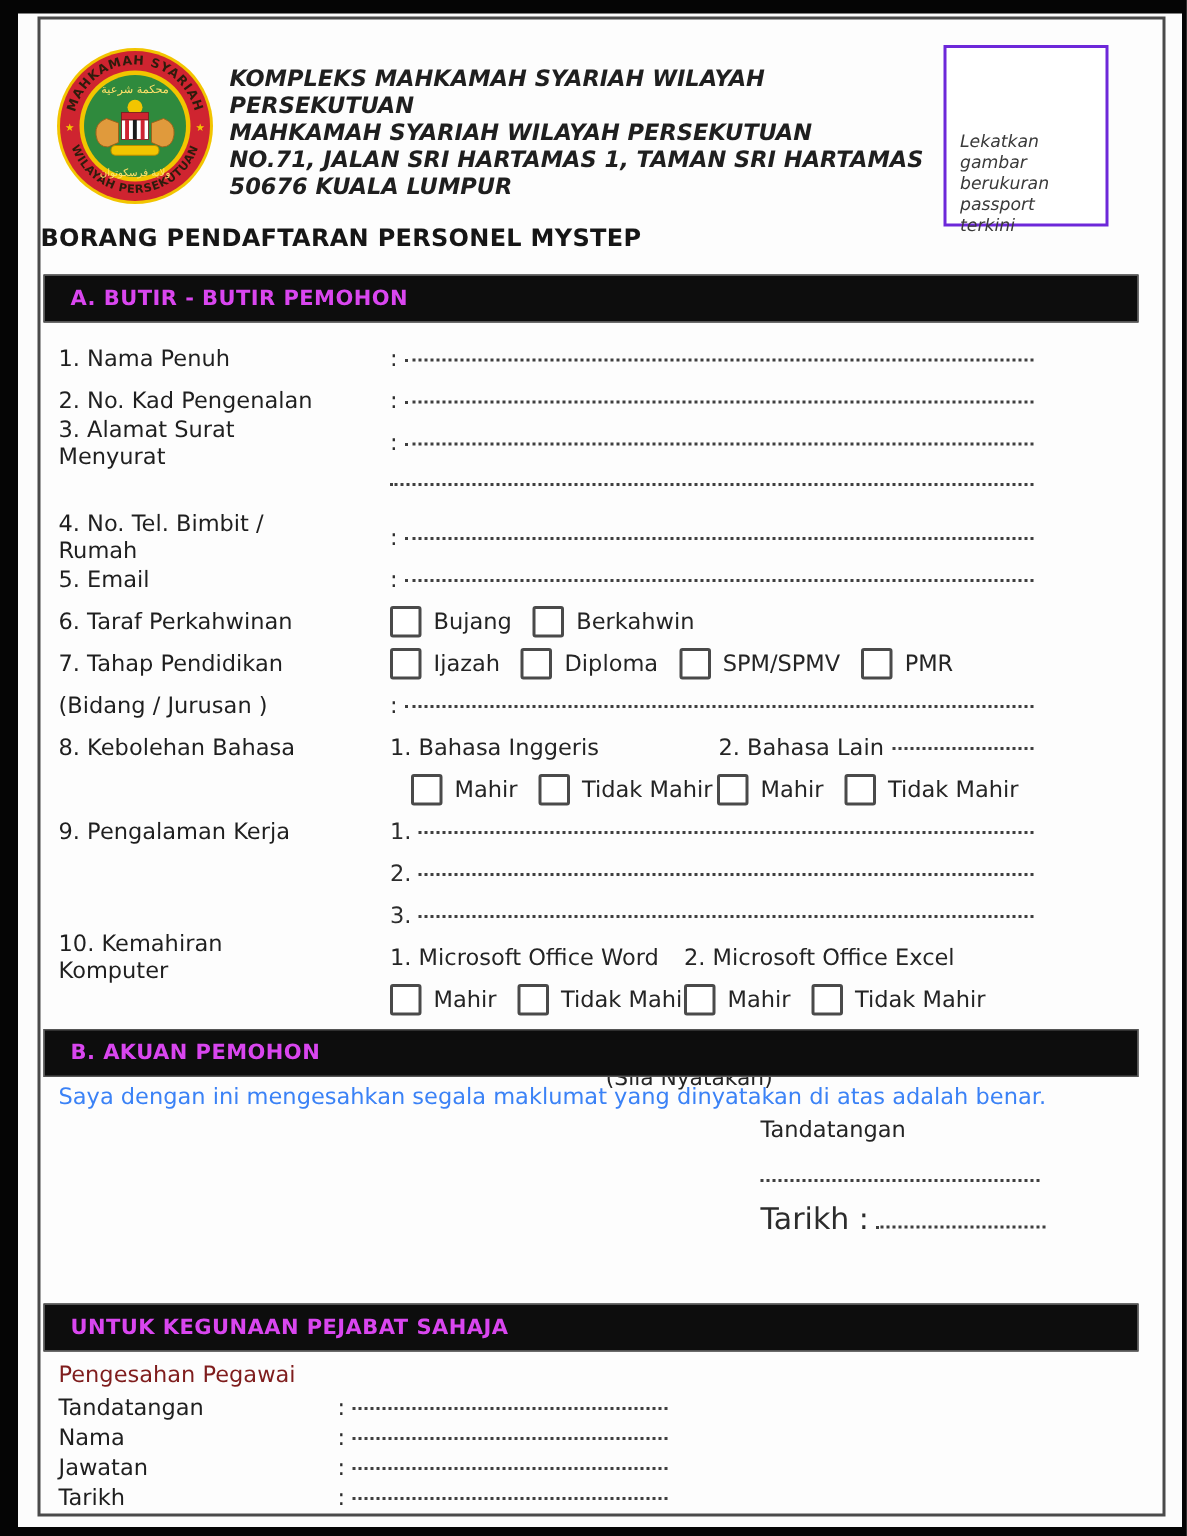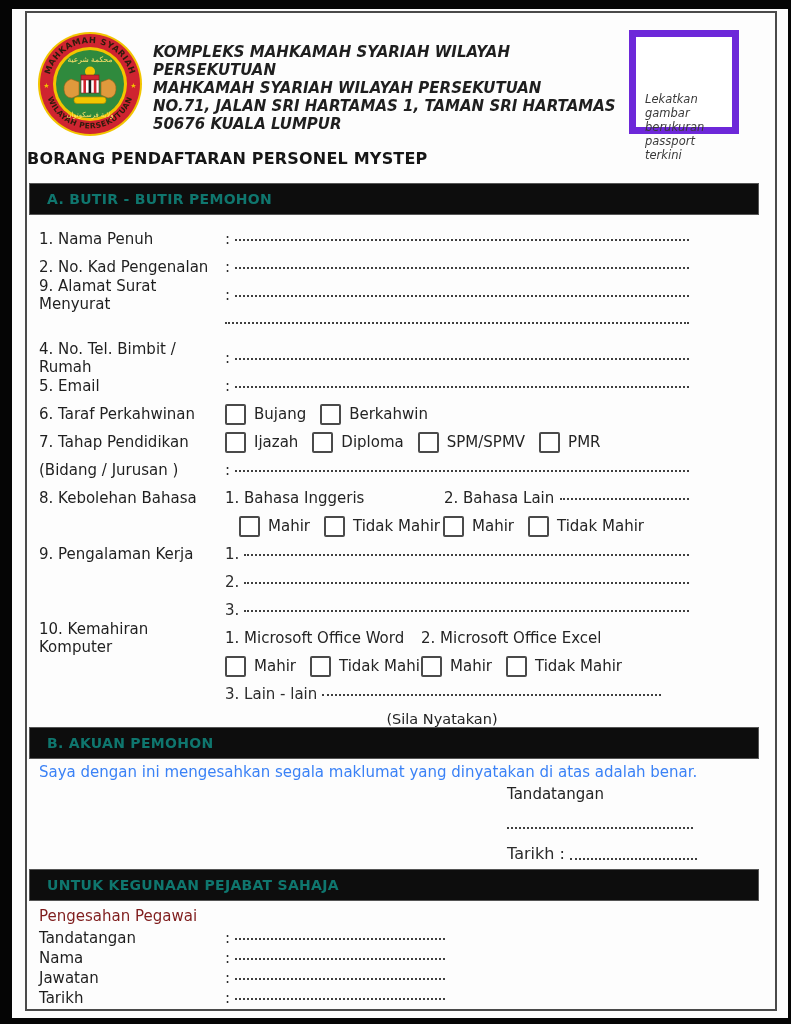--- a/index.html
+++ b/index.html
@@ -5,59 +5,59 @@
   html,body{margin:0;padding:0;background:#000;}
   .canvas{position:relative;width:791px;height:1024px;background:#050505;overflow:hidden;
           font-family:"DejaVu Sans","Liberation Sans",sans-serif;color:#242424;}
   .page{position:absolute;top:9px;left:12px;right:3px;bottom:6px;background:#fcfcfc;}
   .frame{position:absolute;left:13px;top:2px;width:748px;height:996px;border:2px solid #4a4a4a;background:#fdfdfd;}
 
   
   .logo{position:absolute;left:10px;top:18px;width:106px;height:106px;}
   .address{position:absolute;left:126px;top:30px;width:470px;
            font-weight:bold;font-style:italic;font-size:15px;line-height:18px;color:#1f1f1f;}
-  .photo-box{position:absolute;left:602px;top:17px;width:110px;height:104px;border:7px solid #6d28d9;
+  .photo-box{position:absolute;left:602px;top:17px;width:110px;height:121px;border:2px solid #6d28d9;
              box-sizing:border-box;background:#fff;}
   .photo-box span{display:block;margin:55px 8px 0 9px;font-style:italic;font-size:11.5px;line-height:14px;color:#3a3a3a;}
   .form-title{position:absolute;left:0;top:136px;width:100%;text-align:left;
               font-weight:bold;font-size:16px;letter-spacing:.2px;color:#161616;}
 
   
   .bar{height:32px;background:#0d0d0d;border:1px solid #555;box-sizing:border-box;
        display:flex;align-items:center;padding-left:17px;
-       color:#0f766e;font-weight:bold;font-size:14px;letter-spacing:.3px;}
+       color:#d946ef;font-weight:bold;font-size:14px;letter-spacing:.3px;}
 
   .section{position:absolute;left:2px;width:730px;}
   .sec-a{top:170px;}
-  .sec-b{top:714px;height:141px;}
+  .sec-b{top:673px;height:141px;}
   .sec-o{top:856px;}
 
   .rows{margin-top:10px;}
-  .row{display:flex;align-items:center;height:28px;padding-right:70px;font-size:15px;}
+  .row{display:flex;align-items:center;height:28px;padding-right:70px;font-size:15px;gap:35px;}
   .lbl{flex:none;width:186px;padding-left:10px;color:#1f1f1f;}
   .fill{flex:1;display:flex;align-items:center;min-width:0;}
   .colon{margin-right:5px;color:#2c2c2c;}
   .dots{flex:1;border-bottom:2px dotted #3f3f3f;align-self:flex-end;margin-bottom:7px;}
   .dots.short{margin-right:28px;}
 
   .cb{flex:none;width:21px;height:21px;border:2px solid #4a4a4a;border-radius:2px;background:#fff;
       box-sizing:border-box;margin-right:8px;}
   .opt{display:flex;align-items:center;margin-right:14px;white-space:nowrap;}
   .grp1{display:flex;align-items:center;width:218px;flex:none;padding-left:14px;box-sizing:border-box;}
   .grp1.wide{width:196px;padding-left:0;}
   .grp2{display:flex;align-items:center;}
   .span1{flex:none;width:219px;}
   .span1.w196{width:196px;}
   .center-note{justify-content:center;padding-right:60px;font-size:14.5px;height:22px;}
 
   
   .stmt{position:absolute;left:10px;top:36px;font-size:15px;color:#3b82f6;}
   .sig-label{position:absolute;left:478px;top:58px;font-size:15px;}
   .sig-line{position:absolute;left:478px;top:100px;width:186px;border-bottom:2px dotted #3f3f3f;}
-  .date-row{position:absolute;left:478px;top:114px;width:190px;display:flex;align-items:center;font-size:16px;height:24px;}
+  .date-row{position:absolute;left:478px;top:114px;width:190px;display:flex;align-items:center;font-size:20px;height:24px;}
   .date-row .dots{margin-bottom:5px;}
 
   
   .office-head{height:24px;display:flex;align-items:center;padding-left:10px;font-size:15px;margin-top:3px;color:#7f1d1d;}
   .orow{display:flex;align-items:center;height:20px;font-size:15px;}
   .orow .fill{flex:none;width:220px;}
 </style>
 </head>
 <body>
 
@@ -126,21 +126,21 @@
 
           <div class="row">
             <span class="lbl">2. No. Kad Pengenalan</span>
             <span class="fill">
                 <span class="colon">:</span>
               <span class="dots"></span>
               </span>
           </div>
 
           <div class="row">
-            <span class="lbl">9. Alamat Surat Menyurat</span>
+            <span class="lbl">3. Alamat Surat Menyurat</span>
             <span class="fill">
                 <span class="colon">:</span>
               <span class="dots"></span>
               </span>
           </div>
           <div class="row" style="height:35px">
             <span class="lbl"></span>
             <span class="fill">
                 <span class="dots"></span>
               </span>

